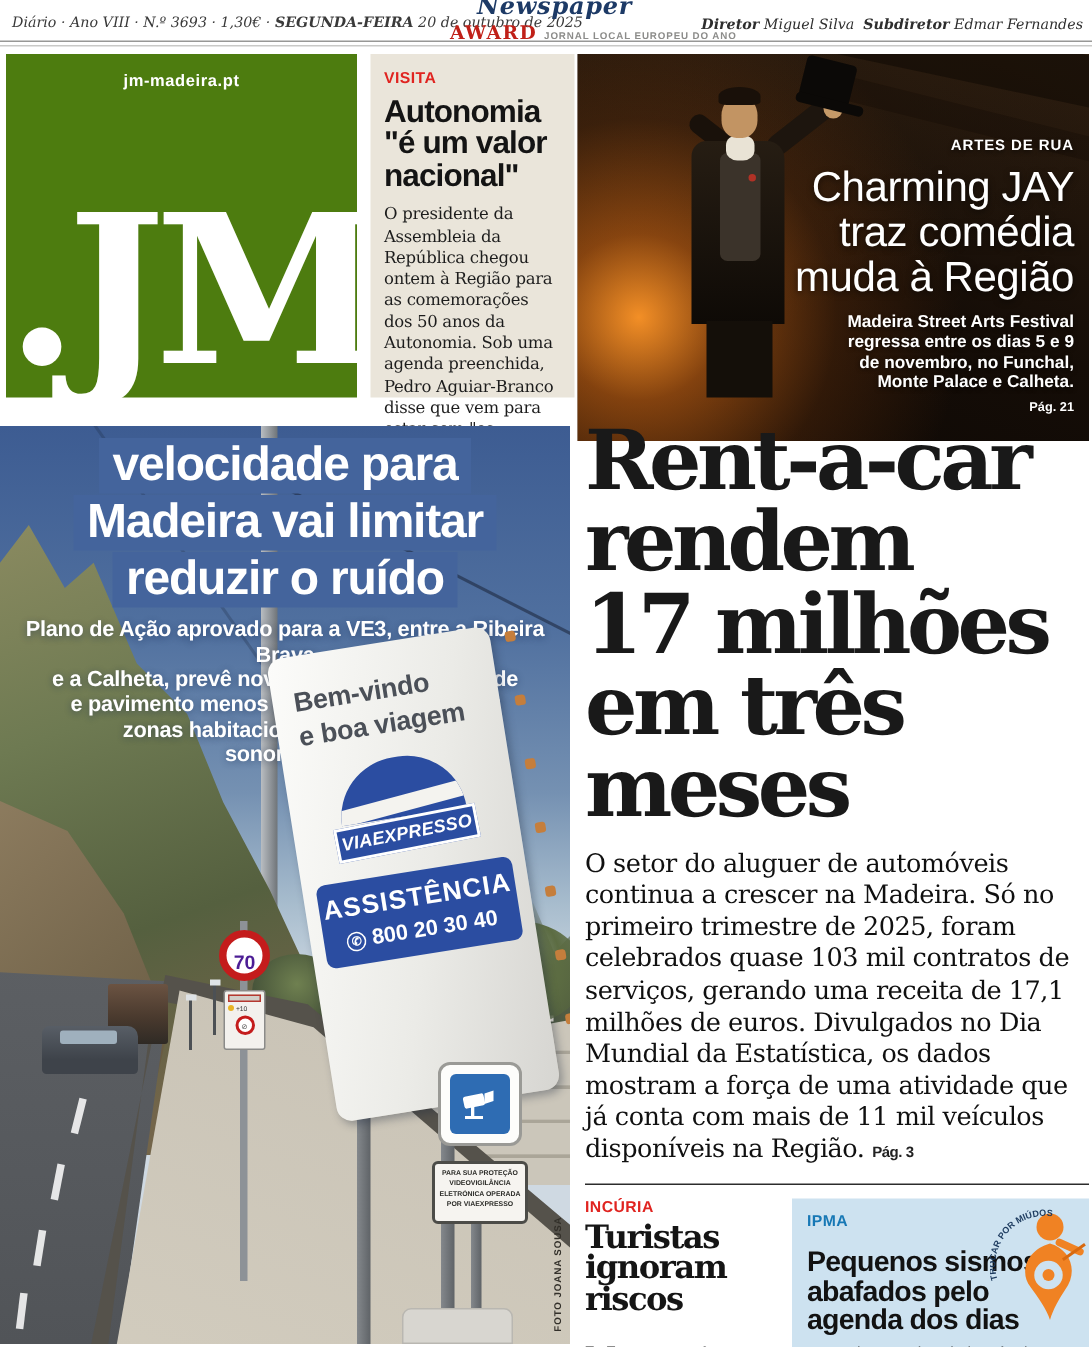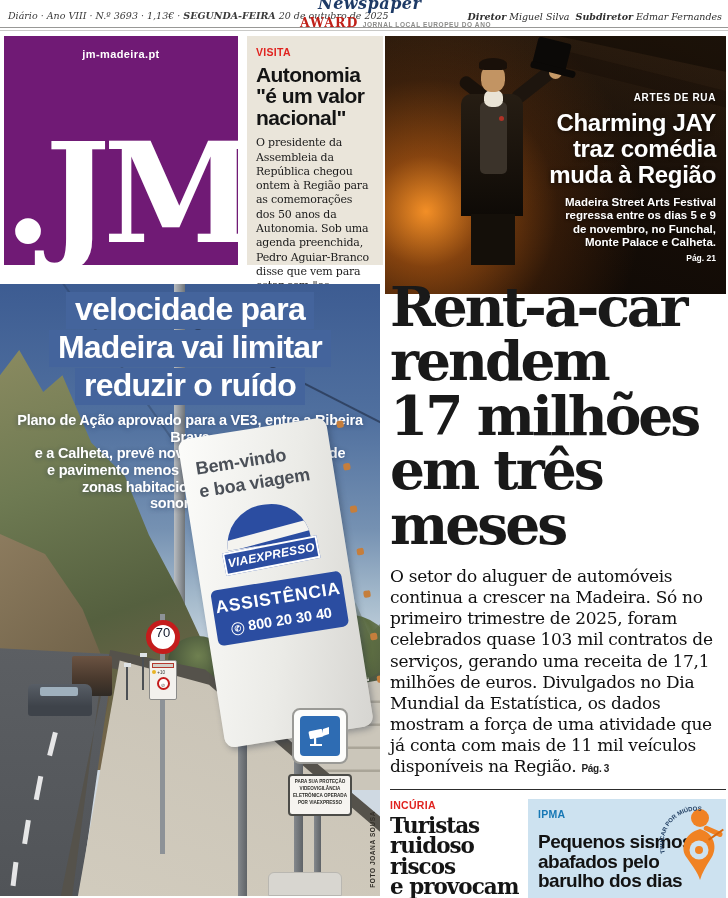--- a/index.html
+++ b/index.html
@@ -20,21 +20,21 @@
     color:#c02018; letter-spacing:1px; }
   .award-tag { font-size:6.5px; color:#8c8c8a; font-weight:bold; letter-spacing:.6px; }
   .credits { position:absolute; right:6px; top:11px; font-family:"DejaVu Serif", serif;
     font-style:italic; font-size:9.5px; color:#2e2e2e; white-space:nowrap; }
   .credits b { font-weight:bold; }
   .toprule { position:absolute; top:27px; left:0; right:0; height:4px;
     border-top:1px solid #989896; border-bottom:1px solid #c9c9c7; }
 
   
   .row-top { position:absolute; top:36px; left:4px; height:229px; width:722px; }
-  .jm-box { position:absolute; left:0; top:0; width:234px; height:229px; background:#701a75; }
+  .jm-box { position:absolute; left:0; top:0; width:234px; height:229px; background:#4d7c0f; }
   .jm-url { position:absolute; top:12px; width:100%; text-align:center; color:#fff;
     font-size:11px; font-weight:bold; letter-spacing:.4px; }
   .jm-logo { position:absolute; bottom:2px; width:100%; text-align:center; color:#fff;
     font-family:"DejaVu Serif", serif; font-weight:bold; font-size:138px; line-height:1;
     letter-spacing:-7px; }
 
   .visita { position:absolute; left:243px; top:0; width:136px; height:229px;
     background:#eae5da; padding:10px 9px 0 9px; }
   .kicker-red { color:#e02420; font-size:10.5px; font-weight:bold; letter-spacing:.3px; }
   .visita h2 { font-size:21px; line-height:1.02; letter-spacing:-.6px; color:#141414;
@@ -72,21 +72,21 @@
     background:#0b0907; border-radius:3px; transform:rotate(14deg); }
   .fig-hatbrim { position:absolute; left:145px; top:30px; width:46px; height:7px;
     background:#0b0907; border-radius:3px; transform:rotate(14deg); }
   .fig-armR { position:absolute; left:66px; top:66px; width:48px; height:13px;
     background:#19110a; border-radius:6px; transform:rotate(38deg); transform-origin:right center; }
   .fig-legs { position:absolute; left:86px; top:178px; width:44px; height:51px;
     background:#140f09; }
   .artes-txt { position:absolute; right:10px; top:56px; text-align:right; color:#fff; }
   .artes-kicker { font-size:10px; font-weight:bold; letter-spacing:.6px;
     text-shadow:0 1px 3px rgba(0,0,0,.6); }
-  .artes-h { font-size:24px; font-weight:bold; line-height:1.08; letter-spacing:-.3px;
+  .artes-h { font-size:28px; font-weight:normal; line-height:1.08; letter-spacing:-.3px;
     margin-top:7px; text-shadow:0 1px 4px rgba(0,0,0,.55); }
   .artes-dek { font-size:11.5px; font-weight:bold; line-height:1.18; margin-top:8px;
     text-shadow:0 1px 3px rgba(0,0,0,.6); }
   .artes-pag { font-size:8.5px; font-weight:bold; margin-top:3px; }
 
   
   .photo-left { position:absolute; left:0; top:284px; width:380px; height:612px; overflow:hidden;
     background:linear-gradient(180deg,#3d5c92 0%, #50709f 22%, #7591b2 40%, #a7bccd 52%, #c8d4df 60%, #cfd9e2 66%); }
   .cable { position:absolute; height:2px; background:rgba(25,35,55,.55); transform-origin:left center; }
   .cable1 { left:150px; top:20px; width:320px; transform:rotate(27deg); }
@@ -167,22 +167,22 @@
     color:#fff; text-align:center; padding:7px 0 8px; }
   .assist-t { font-size:17.5px; font-weight:bold; letter-spacing:.8px; }
   .assist-p { font-size:14.5px; font-weight:bold; margin-top:4px; }
   .phone-i { display:inline-block; width:13px; height:13px; border:1.2px solid #fff;
     border-radius:50%; font-size:8px; line-height:12px; vertical-align:1px; margin-right:4px; }
   .post { position:absolute; width:9px; background:linear-gradient(90deg,#84888c,#5f6367); z-index:6; }
 
   .sl-pole { position:absolute; left:160px; top:330px; width:5px; height:240px; background:#8d9297; z-index:6; }
   .sign70 { position:absolute; left:146px; top:336px; width:34px; height:34px; z-index:7;
     background:#fff; border:5px solid #c41c1c; border-radius:50%;
-    display:flex; align-items:flex-start; justify-content:center;
-    font-size:13px; font-weight:normal; color:#0f172a; }
+    display:flex; align-items:flex-end; justify-content:center;
+    font-size:13px; font-weight:bold; color:#4c1d95; }
   .plate70 { position:absolute; left:149px; top:376px; width:28px; height:40px; z-index:7;
     background:#f3f1ed; border:1px solid #8b8b89; border-radius:2px; padding:2px; }
   .plate70 .r1 { height:5px; background:#d2cfc9; border:1px solid #b5382f; }
   .plate70 .r2 { margin-top:2px; font-size:4.5px; color:#333; }
   .plate70 .r2 i { display:inline-block; width:4px; height:4px; background:#e8b425; border-radius:50%; }
   .plate70 .r3 { margin:2px auto 0; width:13px; height:13px; border:2px solid #c41c1c;
     border-radius:50%; background:#fff; font-size:5px; text-align:center; line-height:12px; color:#555; }
 
   .cctv { position:absolute; left:292px; top:424px; width:56px; height:56px; z-index:8;
     background:#fdfdfb; border:2px solid #9a9a96; border-radius:8px; padding:6px; }
@@ -216,21 +216,21 @@
     color:#121212; margin-top:12px; }
   .ipma-body { font-size:10.5px; line-height:1.25; color:#222; margin-top:5px; letter-spacing:-.1px; }
   .ipma-badge { position:absolute; right:2px; top:6px; width:64px; height:80px; }
 </style>
 </head>
 <body>
 
 <div class="page">
 
   <header class="topbar">
-    <div class="issue"><span>Diário · Ano VIII · N.º 3693 · 1,13€ · </span><b>SEGUNDA-FEIRA</b><span> 20 de outubro de 2025</span></div>
+    <div class="issue"><span>Diário · Ano VIII · N.º 3693 · 1,30€ · </span><b>SEGUNDA-FEIRA</b><span> 20 de outubro de 2025</span></div>
     <div class="award">
       <span class="award-name">Newspaper</span>
       <span class="award-row">
         <span class="award-word">AWARD</span>
         <span class="award-tag">JORNAL LOCAL EUROPEU DO ANO</span>
       </span>
     </div>
     <div class="credits"><b>Diretor</b> <span>Miguel Silva</span>&nbsp; <b>Subdiretor</b> <span>Edmar Fernandes</span></div>
   </header>
   <div class="toprule"></div>
@@ -394,35 +394,35 @@
     </h1>
     <p class="renta-body"><span>O setor do aluguer de automóveis continua a crescer na Madeira. Só no primeiro trimestre de 2025, foram celebrados quase 103 mil contratos de serviços, gerando uma receita de 17,1 milhões de euros. Divulgados no Dia Mundial da Estatística, os dados mostram a força de uma atividade que já conta com mais de 11 mil veículos disponíveis na Região.</span>
       <span class="renta-pag">Pág. 3</span></p>
     <hr class="rule2">
 
     <div class="bottom-row">
       <article class="incuria">
         <div class="kicker-red">INCÚRIA</div>
         <div class="incuria-h">
           <span>Turistas</span><br>
-          <span>ruidoso</span><br>
+          <span>ignoram</span><br>
           <span>riscos</span><br>
-          <span>e provocam</span><br>
+          <br>
           <span>bloqueios</span><br>
           
           
         </div>
       </article>
 
       <aside class="ipma-box">
         <div class="ipma-kicker">IPMA</div>
         <div class="ipma-h">
           <span>Pequenos sismos</span><br>
           <span>abafados pelo</span><br>
-          <span>barulho dos dias</span></div>
+          <span>agenda dos dias</span></div>
         <p class="ipma-body"><span>A grande parte dos abalos sísmicos registados ocorre à noite ou de madrugada. A explicação não está no solo, mas no som da atividade humana.</span>
           </p>
         <svg class="ipma-badge" viewBox="0 0 64 80">
           <defs>
               <path id="arcpath" d="M 5 48 A 33 33 0 0 1 42 6"></path>
             </defs>
           <circle cx="40" cy="13" r="9" fill="#f08223"></circle>
           <path d="M40 24 C 54 28 59 43 50 55 C 46 61 42 68 40 75 C 38 68 32 60 27 53 C 19 43 25 28 40 24 Z" fill="#f08223"></path>
           <circle cx="39" cy="45" r="9.5" fill="#cde2f0"></circle>
           <circle cx="39" cy="45" r="4" fill="#f08223"></circle>

